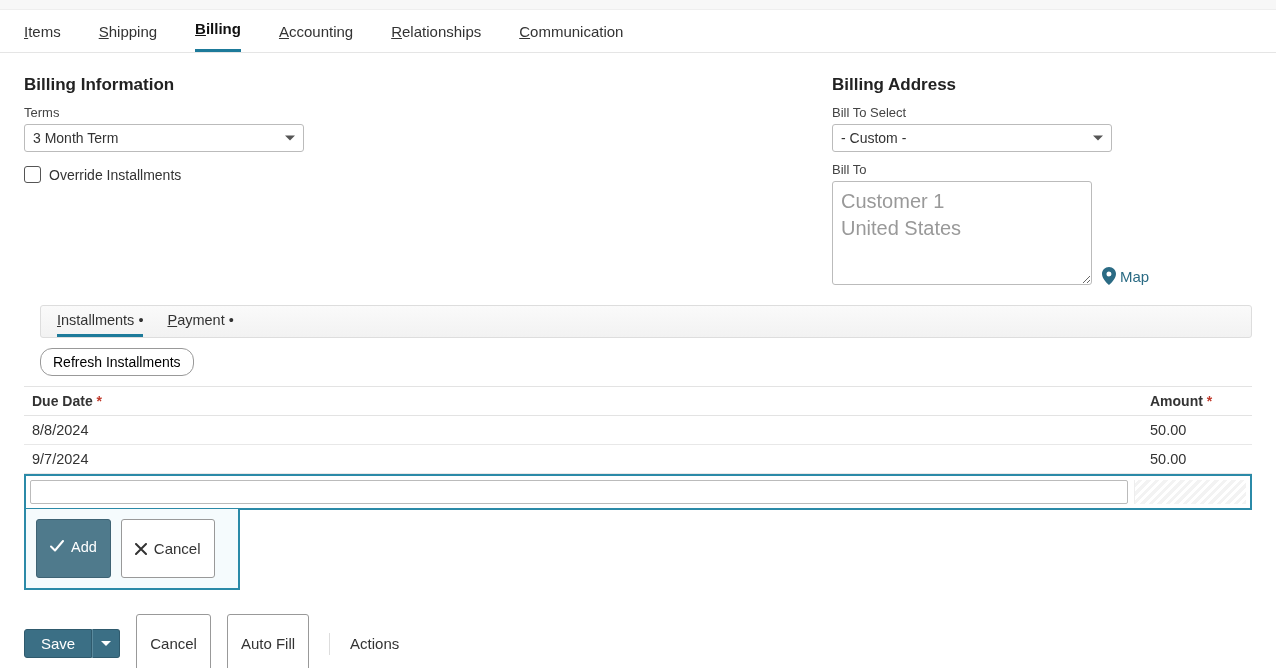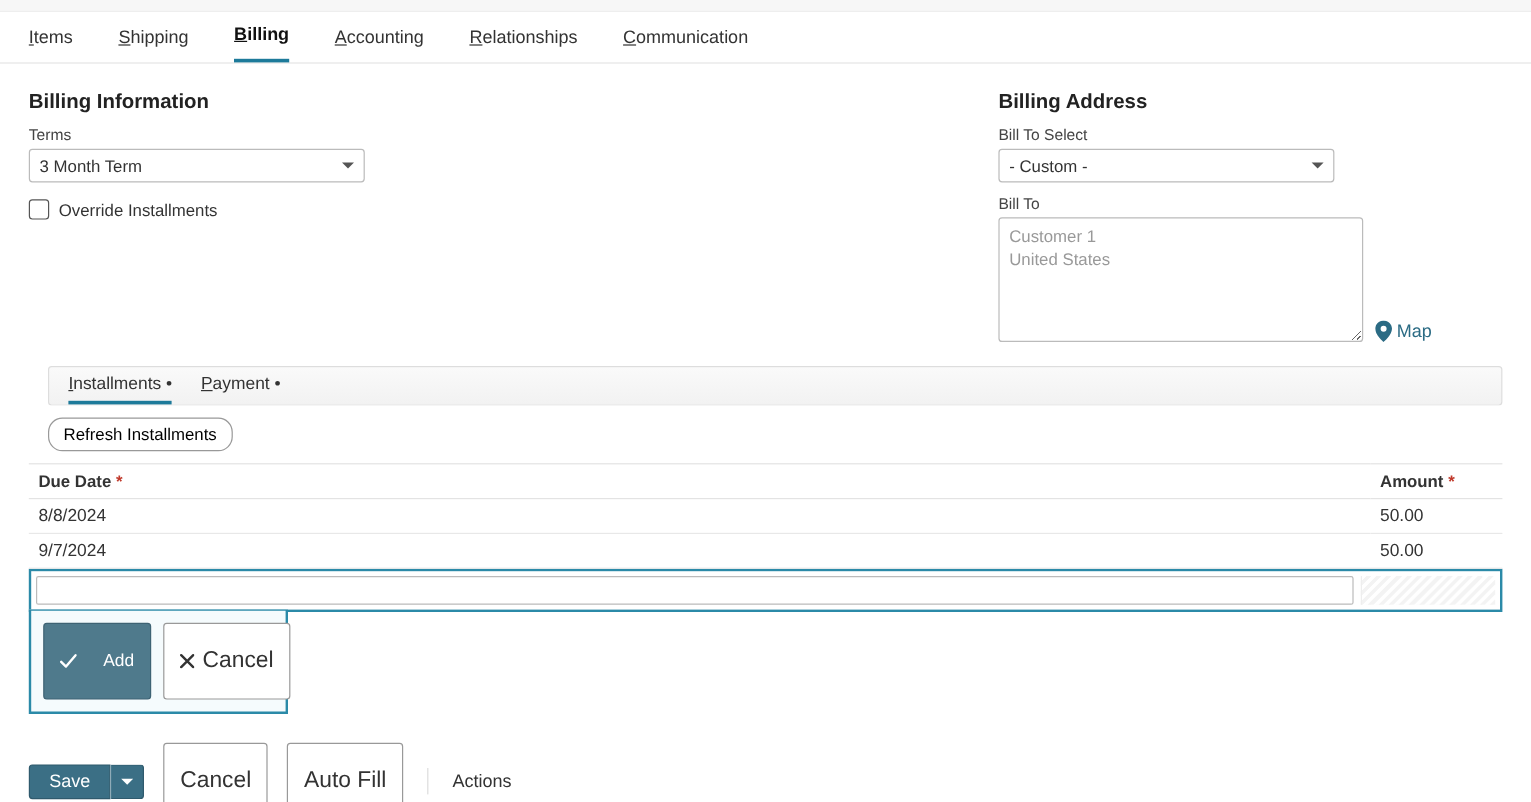--- a/index.html
+++ b/index.html
@@ -84,28 +84,28 @@
     font-size: 14px;
   }
   .checkbox {
     width: 17px; height: 17px;
     border: 1.5px solid #555;
     border-radius: 3px;
     background: #fff;
     cursor: pointer;
   }
   .billto-textarea {
-    width: 304px;
+    width: 260px;
     height: 104px;
     border: 1px solid #bbb;
     border-radius: 3px;
     background: #fff;
     padding: 6px 8px;
     color: #999;
-    font-size: 14px;
+    font-size: 20px;
     line-height: 1.35;
     resize: both;
     overflow: auto;
     position: relative;
   }
   .billto-wrap {
     display: flex;
     align-items: flex-end;
     gap: 10px;
   }
@@ -206,41 +206,40 @@
     border-top: 1px solid #2b8aa8;
     margin-top: -2px;
     width: 216px;
     background: #f5fbfd;
     display: flex;
     gap: 10px;
     padding: 10px;
   }
   .btn-primary {
     display: flex;
-    align-items: center;
-    gap: 22px;
+    gap: 7px;
     background: #4f7a8c;
     border: 1px solid #3e6374;
     color: #fff;
     padding: 19px 13px;
     border-radius: 3px;
     cursor: pointer;
     font-size: 14.5px;
   }
   .btn-secondary {
     display: flex;
     align-items: center;
     gap: 7px;
     background: #fff;
     border: 1px solid #999;
     color: #333;
     padding: 20px 13px;
     border-radius: 3px;
     cursor: pointer;
-    font-size: 19px;
+    font-size: 15px;
   }
   .footer-bar {
     display: flex;
     align-items: center;
     gap: 16px;
     padding: 24px 24px 14px 24px;
   }
   .save-group {
     display: flex;
   }

